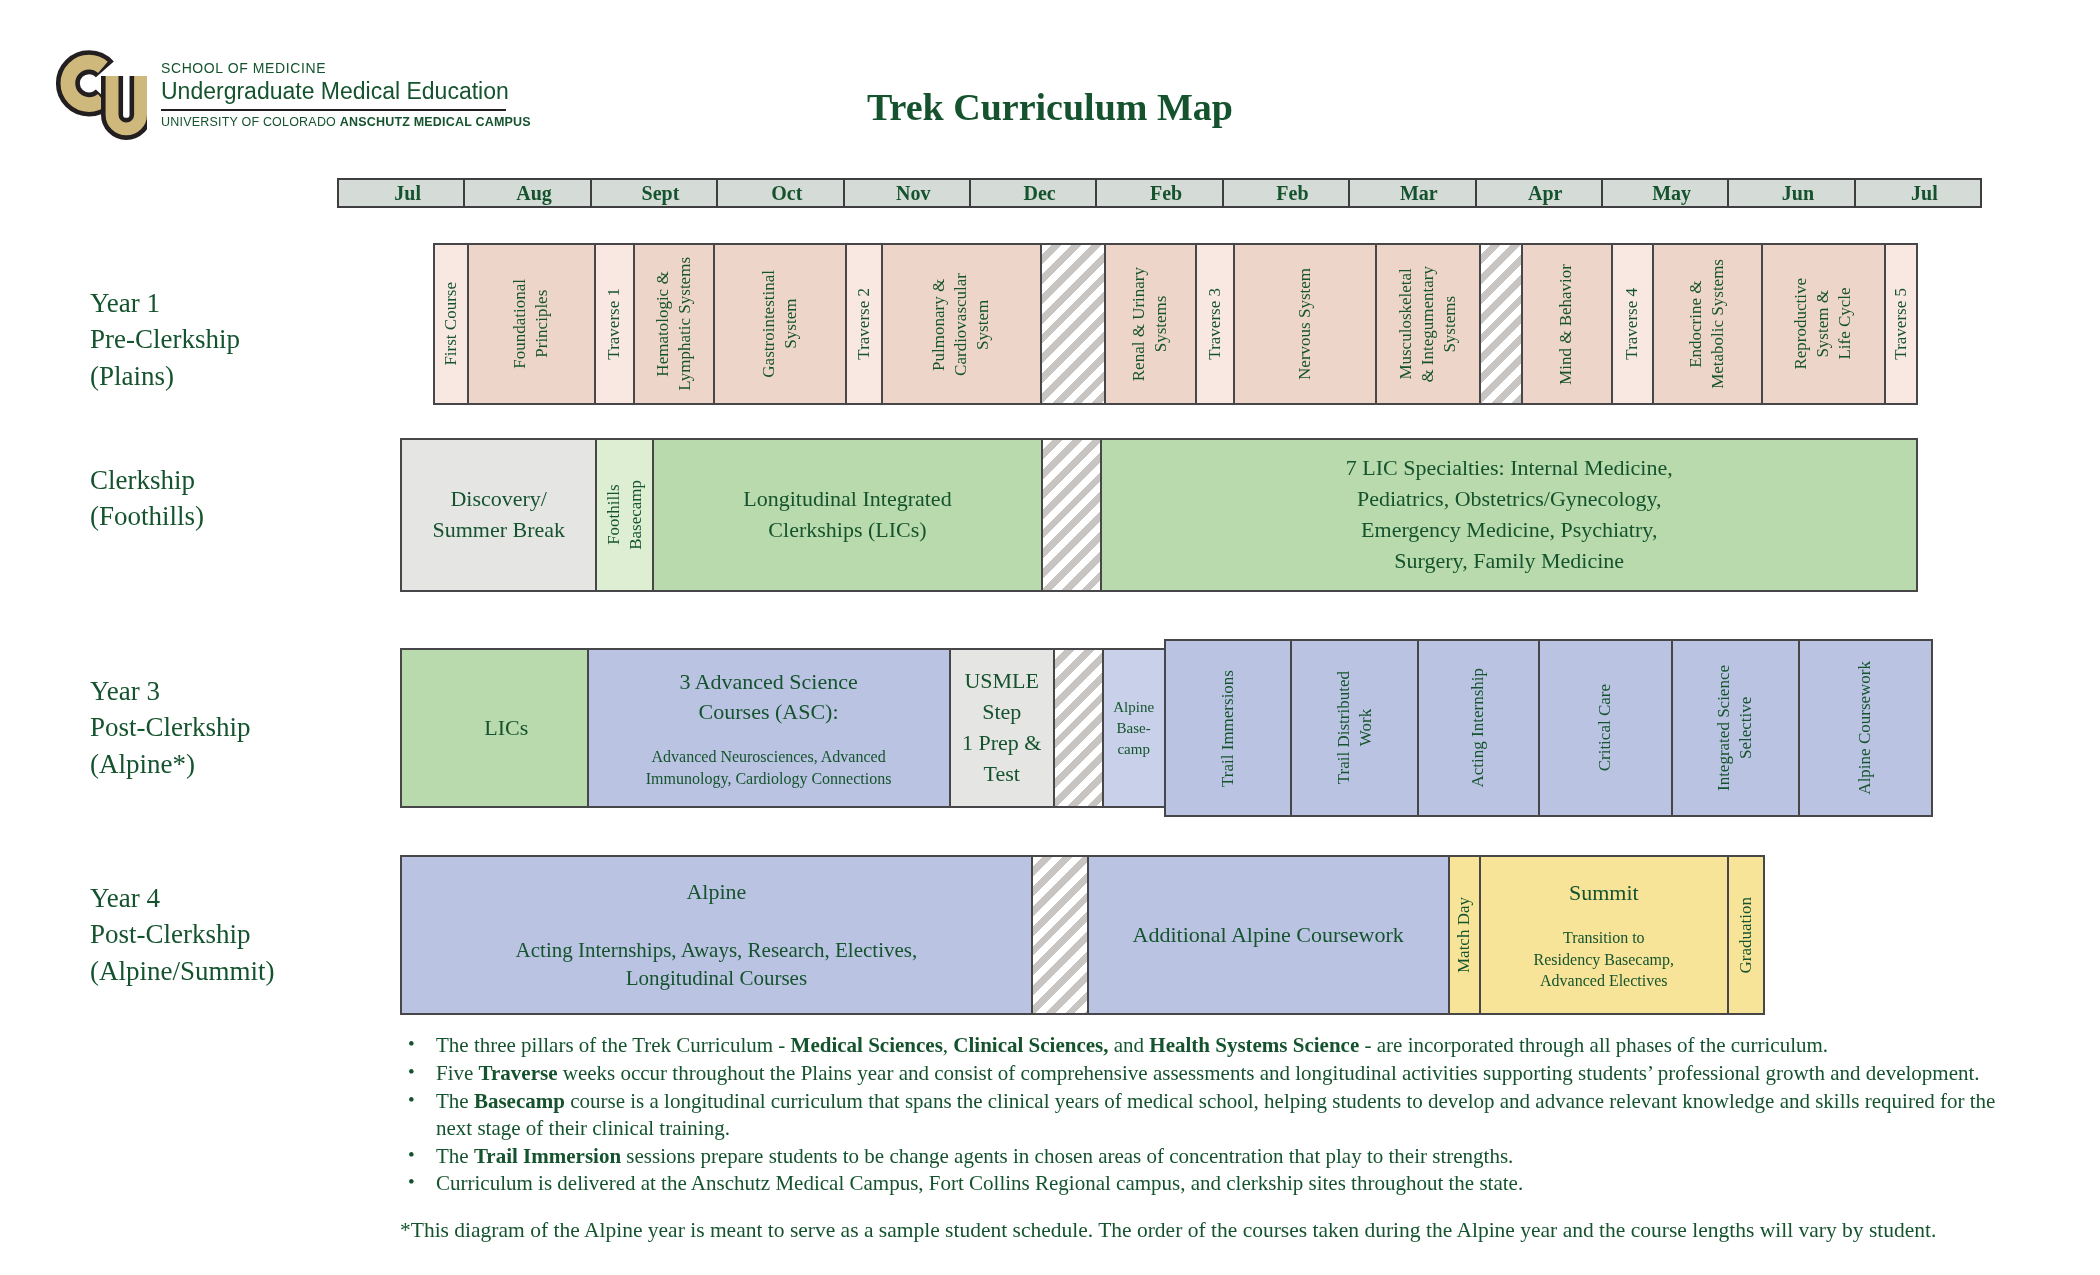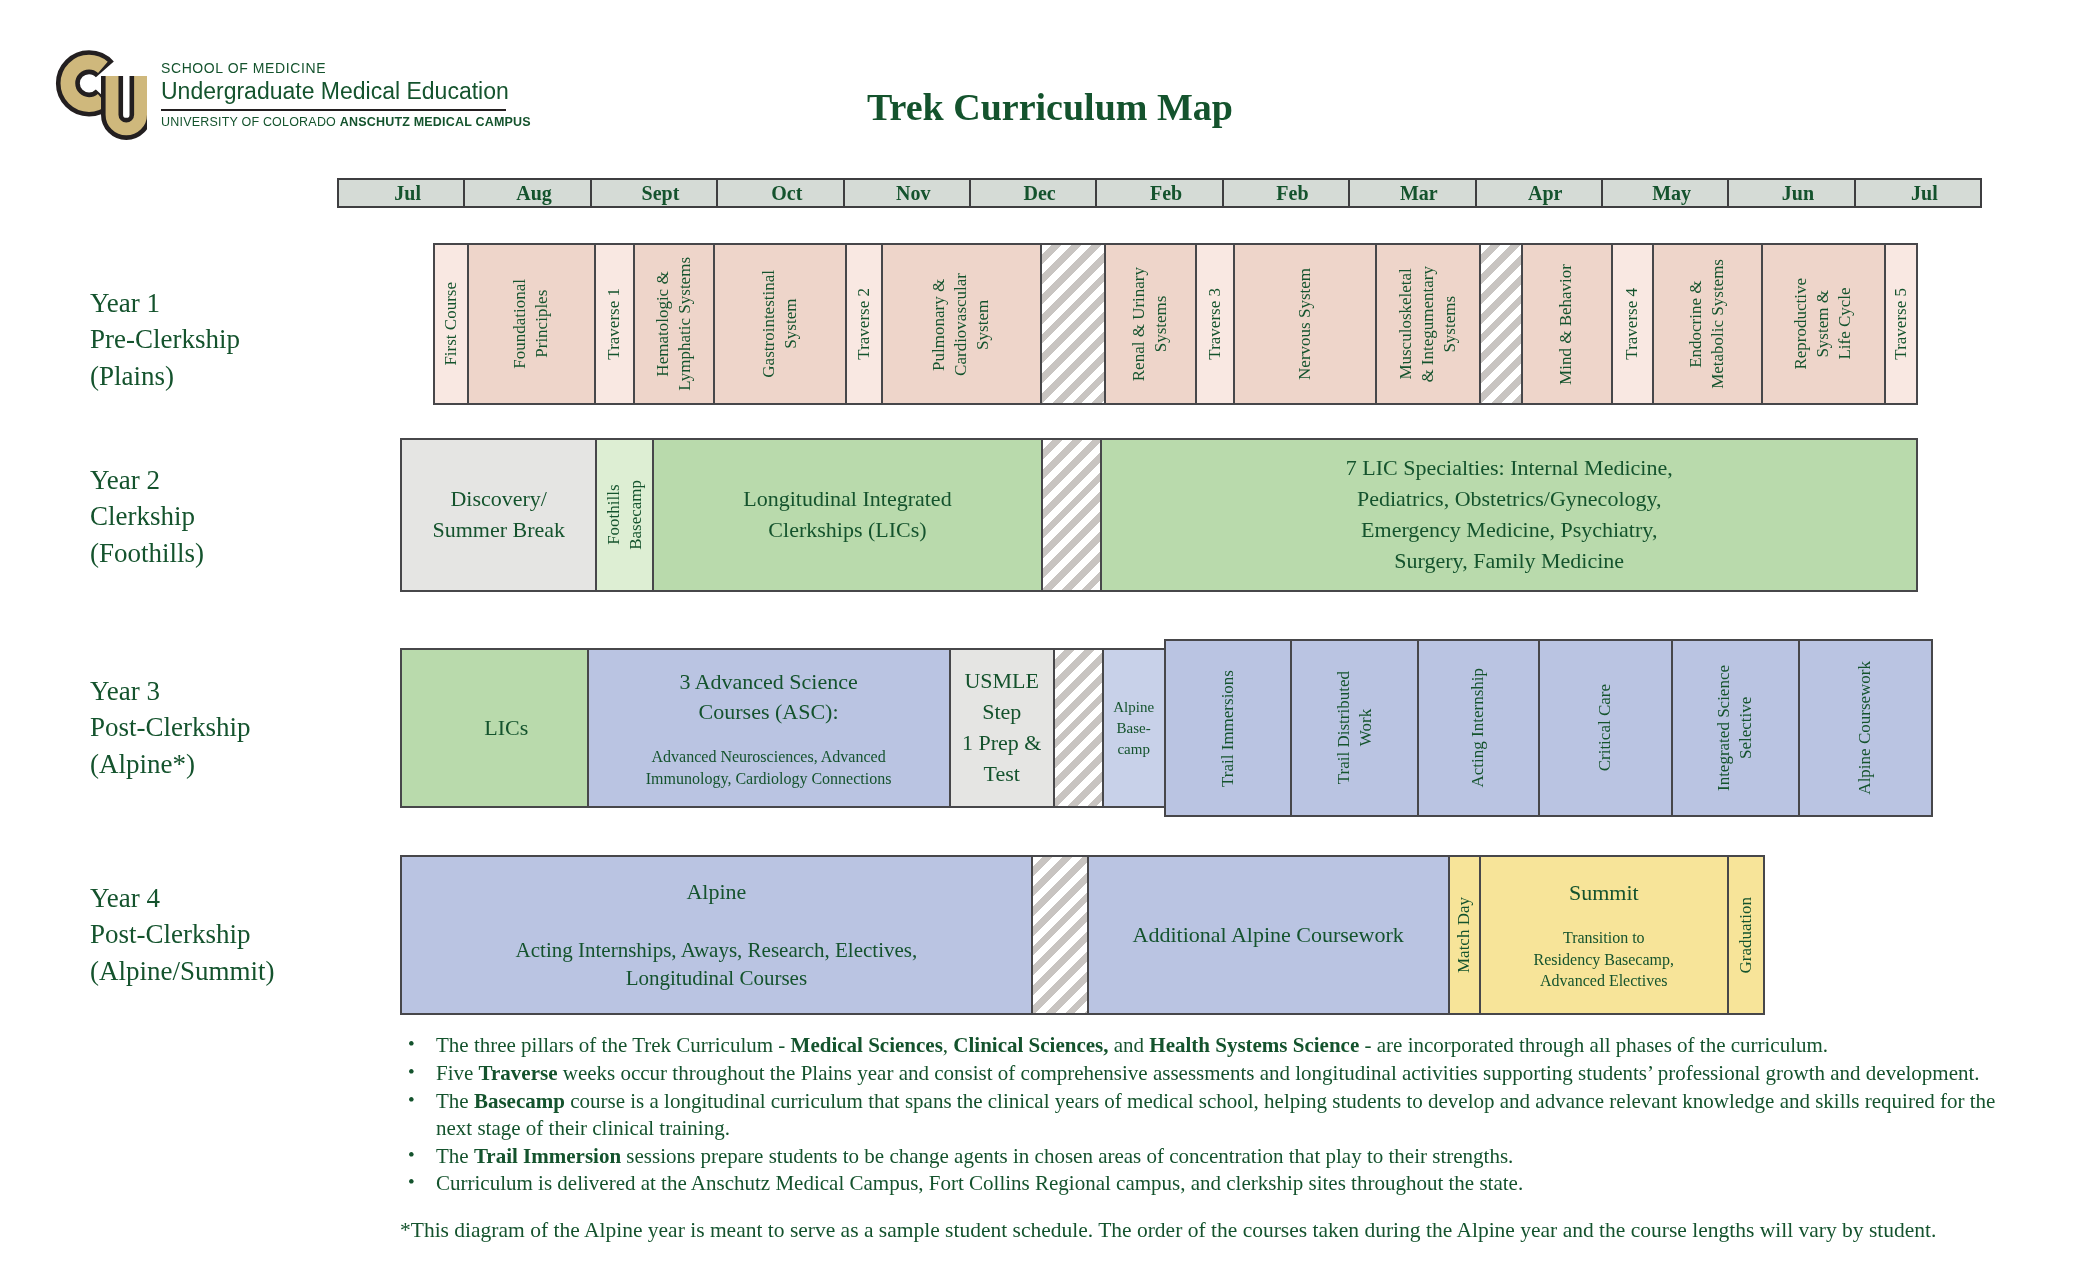--- a/index.html
+++ b/index.html
@@ -106,21 +106,20 @@
       <div class="month-cell">Jun</div>
       <div class="month-cell">Jul</div>
     </div>
 
   <div class="row-label" style="top:285px;">
     <div>Year 1</div>
     <div>Pre-Clerkship</div>
     <div>(Plains)</div>
   </div>
   <div class="row-label" style="top:462px;">
-    <div>Year 2</div>
     <div>Clerkship</div>
     <div>(Foothills)</div>
   </div>
   <div class="row-label" style="top:673px;">
     <div>Year 3</div>
     <div>Post-Clerkship</div>
     <div>(Alpine*)</div>
   </div>
   <div class="row-label" style="top:880px;">
     <div>Year 4</div>

